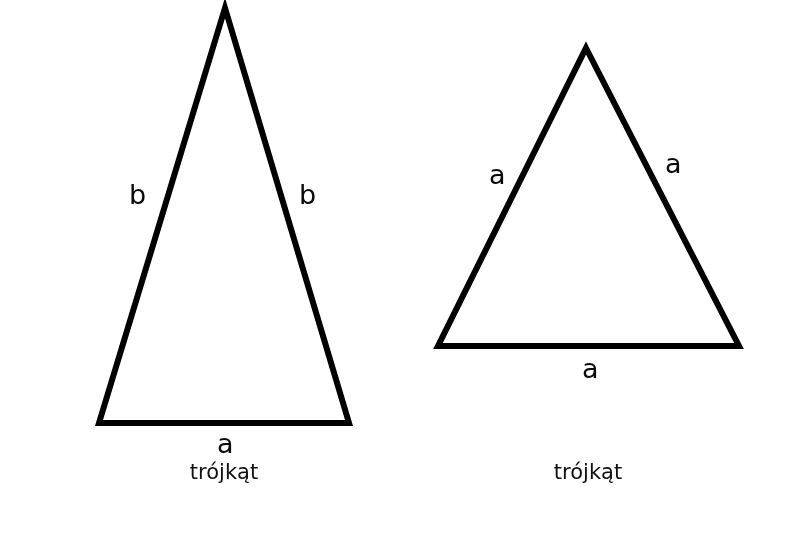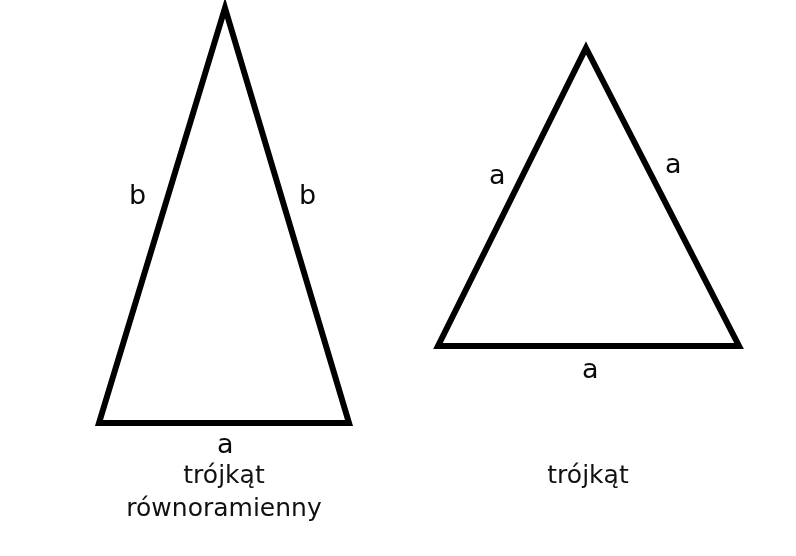--- a/index.html
+++ b/index.html
@@ -27,21 +27,21 @@
     font-family: "DejaVu Sans", sans-serif;
     font-size: 27px;
     line-height: 1;
     color: #0a0a0a;
     white-space: nowrap;
   }
   .caption {
     position: absolute;
     text-align: center;
     font-family: "DejaVu Sans", sans-serif;
-    font-size: 25px;
+    font-size: 21px;
     line-height: 1.30;
     color: #111111;
     white-space: nowrap;
   }
   .caption .caption-line {
     display: block;
   }
 </style>
 </head>
 <body>
@@ -61,18 +61,17 @@
 <span class="side-label" style="left: 217px; top: 430px; color: rgb(10, 10, 10);">a</span>
 
 <span class="side-label" style="left: 489px; top: 161px; color: rgb(10, 10, 10);">a</span>
 
 <span class="side-label" style="left: 665px; top: 150px; color: rgb(10, 10, 10);">a</span>
 
 <span class="side-label" style="left: 582px; top: 355px; color: rgb(10, 10, 10);">a</span>
 
 <div class="caption" style="left:74px; top:459px; width:300px;">
   <span class="caption-line">trójkąt</span>
-  <span class="caption-line">równoramienny</span>
 </div>
 
 <div class="caption" style="left:438px; top:459px; width:300px;">
   <span class="caption-line">trójkąt</span>
 </div>
 
 </body></html>

